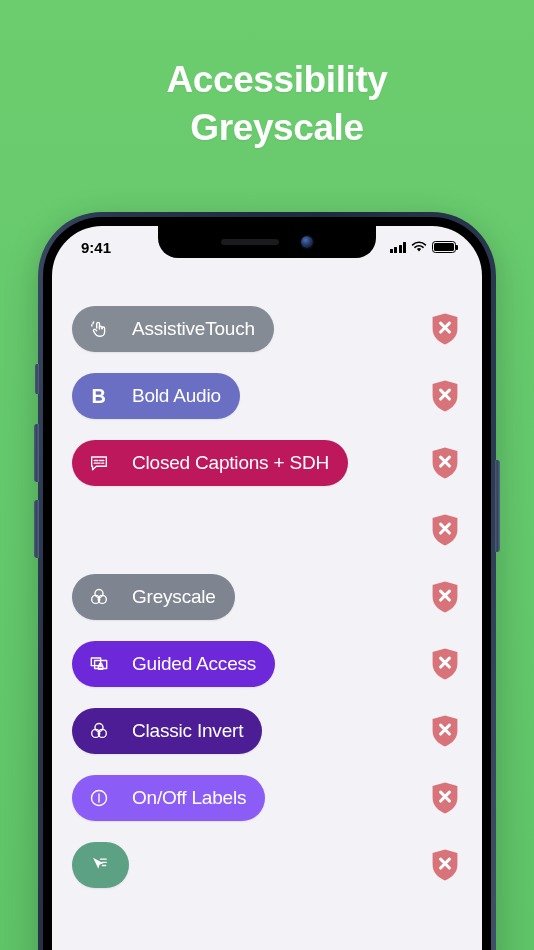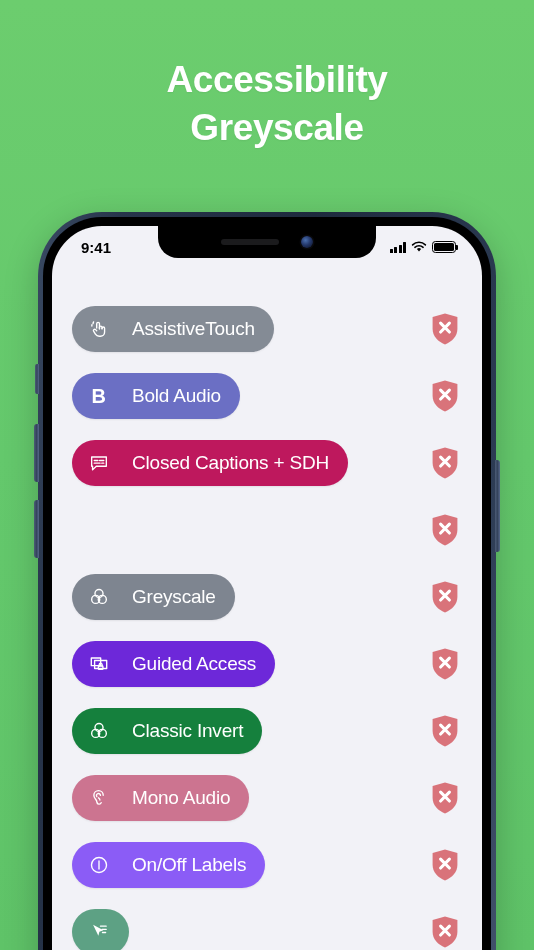--- a/index.html
+++ b/index.html
@@ -247,54 +247,37 @@
               </span>
               <span>Guided Access</span>
             </div>
             <div class="spacer"></div>
             <svg class="shield" viewBox="0 0 30 34">
               <path d="M15 1.4 27.4 5v12.1c0 7.1-5.2 12.6-12.4 15.5C7.8 29.7 2.6 24.2 2.6 17.1V5z" fill="#d9737a"></path>
               <path d="M10.6 11.2 19.4 20M19.4 11.2 10.6 20" stroke="#fff" stroke-width="3.1" stroke-linecap="round"></path>
             </svg>
           </div>
           <div class="row">
-            <div class="pill" style="background:#15803d">
+            <div class="pill" style="background:#4c1d95">
               <span class="glyph">
                 <svg width="22" height="22" viewBox="0 0 24 24">
                   <circle stroke="#fff" fill="none" stroke-width="1.5" stroke-linecap="round" stroke-linejoin="round" cx="12" cy="8.2" r="4.4"></circle>
                   <circle stroke="#fff" fill="none" stroke-width="1.5" stroke-linecap="round" stroke-linejoin="round" cx="8.4" cy="14.6" r="4.4"></circle>
                   <circle stroke="#fff" fill="none" stroke-width="1.5" stroke-linecap="round" stroke-linejoin="round" cx="15.6" cy="14.6" r="4.4"></circle>
                 </svg>
               </span>
               <span>Classic Invert</span>
             </div>
             <div class="spacer"></div>
             <svg class="shield" viewBox="0 0 30 34">
               <path d="M15 1.4 27.4 5v12.1c0 7.1-5.2 12.6-12.4 15.5C7.8 29.7 2.6 24.2 2.6 17.1V5z" fill="#d9737a"></path>
               <path d="M10.6 11.2 19.4 20M19.4 11.2 10.6 20" stroke="#fff" stroke-width="3.1" stroke-linecap="round"></path>
             </svg>
           </div>
           <div class="row">
-            <div class="pill" style="background:#cc7490">
-              <span class="glyph">
-                <svg width="22" height="22" viewBox="0 0 24 24">
-                  <path stroke="#fff" fill="none" stroke-width="1.5" stroke-linecap="round" stroke-linejoin="round" d="M16.6 9.1a5.1 5.1 0 0 0-10.2 0c0 2 .8 3 1.7 4 .9 1 1.6 1.8 1.6 3.4a2.4 2.4 0 0 0 4.7.5"></path>
-                  <path stroke="#fff" fill="none" stroke-width="1.5" stroke-linecap="round" stroke-linejoin="round" d="M13.6 9.2a2.2 2.2 0 1 0-4 1.3"></path>
-                  <path stroke="#fff" fill="none" stroke-width="1.5" stroke-linecap="round" stroke-linejoin="round" d="M11.4 11.8c.9.5 1.6 1.2 1.6 2.4"></path>
-                </svg>
-              </span>
-              <span>Mono Audio</span>
-            </div>
-            <div class="spacer"></div>
-            <svg class="shield" viewBox="0 0 30 34">
-              <path d="M15 1.4 27.4 5v12.1c0 7.1-5.2 12.6-12.4 15.5C7.8 29.7 2.6 24.2 2.6 17.1V5z" fill="#d9737a"></path>
-              <path d="M10.6 11.2 19.4 20M19.4 11.2 10.6 20" stroke="#fff" stroke-width="3.1" stroke-linecap="round"></path>
-            </svg>
-          </div>
-          <div class="row">
             <div class="pill" style="background:#8b5cf6">
               <span class="glyph">
                 <svg width="22" height="22" viewBox="0 0 24 24">
                   <circle stroke="#fff" fill="none" stroke-width="1.5" stroke-linecap="round" stroke-linejoin="round" cx="12" cy="12" r="8.2"></circle>
                   <path stroke="#fff" fill="none" stroke-width="1.5" stroke-linecap="round" stroke-linejoin="round" d="M12 7.6v8.8"></path>
                 </svg>
               </span>
               <span>On/Off Labels</span>
             </div>
             <div class="spacer"></div>

